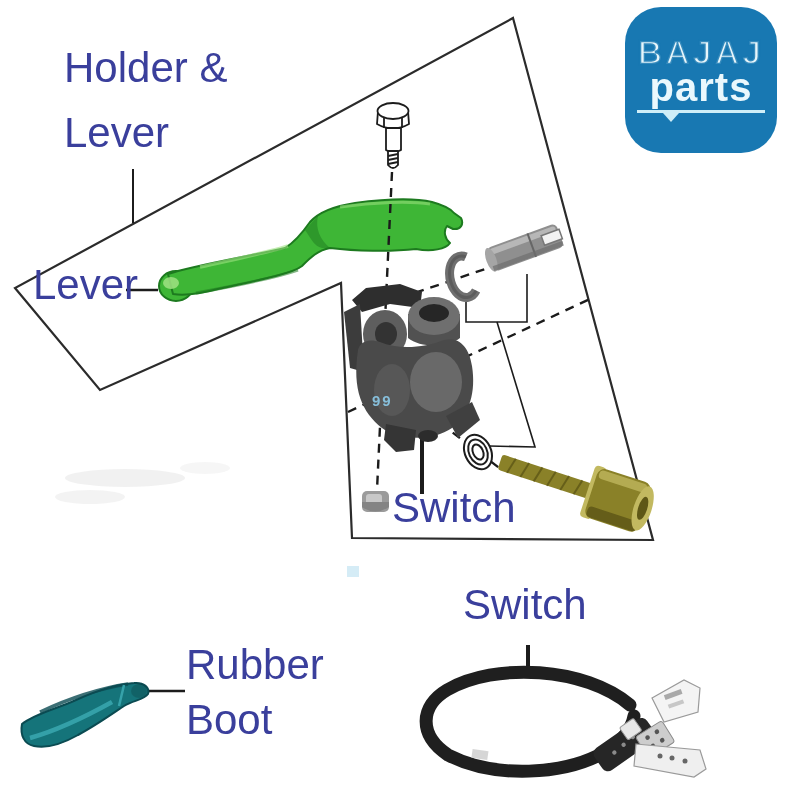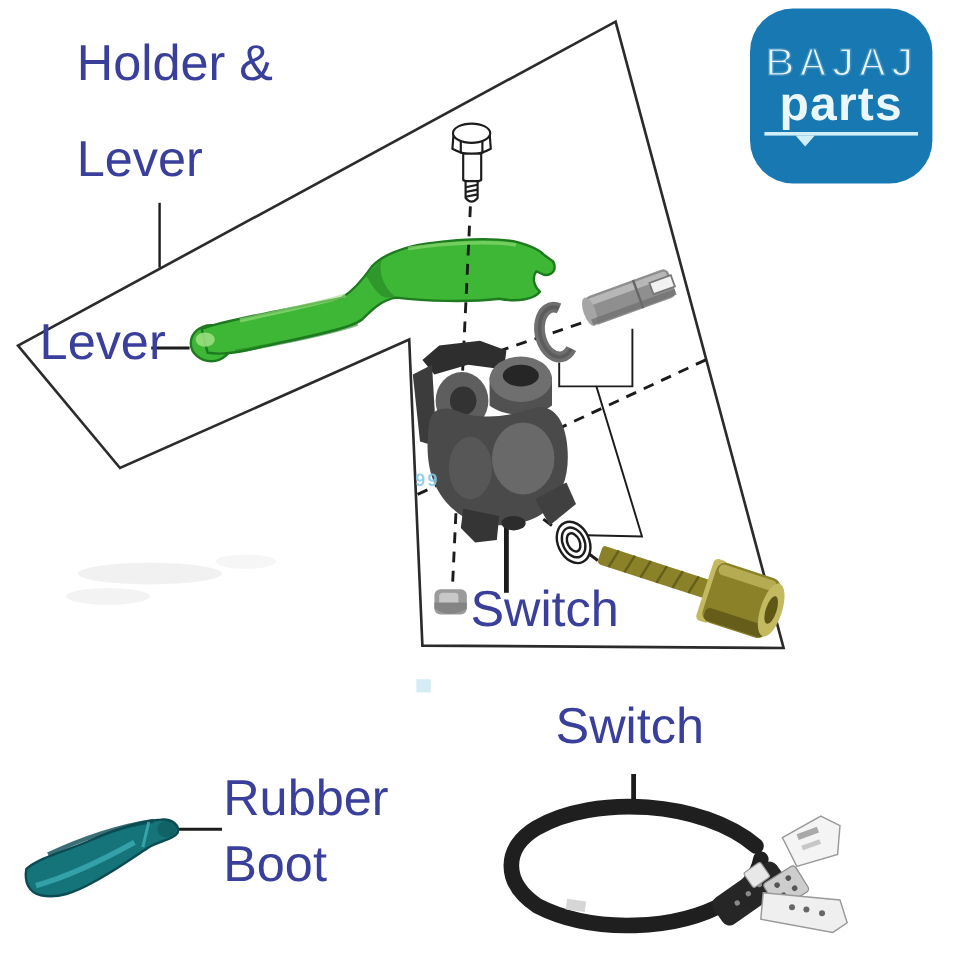--- a/index.html
+++ b/index.html
@@ -17,21 +17,21 @@
   .logo-genuine{font-size:25px;font-weight:400;letter-spacing:2px;line-height:1;margin-top:9px;}
   .logo-parts{font-size:40px;font-weight:700;letter-spacing:1px;line-height:1;margin-top:-2px;}
   .logo-underline-wrap{position:relative;width:128px;margin-top:3px;}
   .logo-underline{height:3px;width:100%;}
   .logo-chevron{position:absolute;left:26px;top:3px;width:0;height:0;
                 border-left:8px solid transparent;border-right:8px solid transparent;
                 border-top:9px solid;}
   
   #watermark{position:absolute;left:346px;top:392px;z-index:2;display:flex;align-items:center;
              gap:3px;opacity:0.9;}
-  #watermark .wm-text{font-size:15px;font-weight:700;letter-spacing:2px;filter:blur(0.4px);}
+  #watermark .wm-text{font-size:15px;font-weight:700;letter-spacing:2px;filter:blur(0.4px);padding-left:26px;}
   #watermark .wm-blur{width:82px;height:11px;border-radius:2px;opacity:0.8;filter:blur(1.2px);
              background:repeating-linear-gradient(90deg,#9fd4ef 0 5px,#dcephae 0 5px,#cfe9f7 5px 9px);}
 </style>
 </head>
 <body>
 
 <div id="stage">
 
   <svg id="art" width="800" height="800" viewBox="0 0 800 800">
 
@@ -188,21 +188,21 @@
         <circle cx="685" cy="761" r="2.5" fill="#666666"></circle>
       </g>
     </g>
   </svg>
 
   <div id="watermark" style="color: rgb(140, 202, 233);">
     <span class="wm-text">99</span>
     <span class="wm-blur"></span>
   </div>
 
-  <div class="lbl" style="left: 64px; top: 32px; color: rgb(58, 63, 156);">Holder &amp;</div>
+  <div class="lbl" style="left: 64px; top: 47px; color: rgb(58, 63, 156);">Holder &amp;</div>
   <div class="lbl" style="left: 64px; top: 112px; color: rgb(58, 63, 156);">Lever</div>
   <div class="lbl" style="left: 33px; top: 264px; color: rgb(58, 63, 156);">Lever</div>
   <div class="lbl" style="left: 392px; top: 487px; color: rgb(58, 63, 156);">Switch</div>
   <div class="lbl" style="left: 463px; top: 584px; color: rgb(58, 63, 156); text-align: center;">Switch</div>
   <div class="lbl" style="left: 186px; top: 699px; color: rgb(58, 63, 156);">Boot</div>
   <div class="lbl" style="left: 186px; top: 644px; color: rgb(58, 63, 156);">Rubber</div>
 
   <div id="logo" style="background-color: rgb(24, 120, 178);">
     <div class="logo-brand" style="color: rgb(232, 246, 251);">BAJAJ</div>
     <div class="logo-parts" style="color: rgb(234, 248, 253);">parts</div>

